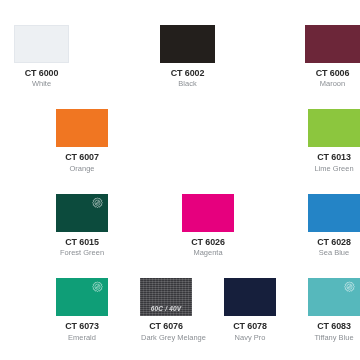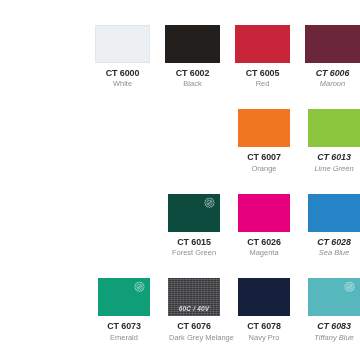--- a/index.html
+++ b/index.html
@@ -12,38 +12,38 @@
   }
   #chart{
     position:relative;
     width:360px;height:360px;
     box-sizing:border-box;
     padding:0;
     background:#ffffff;
   }
   .row{
     display:flex;
-    justify-content:flex-end;
+    justify-content:space-between;
   }
   .row-1{ padding-left:14px; padding-top:25px; }
-  .row-2{ padding-left:56px; padding-top:20px;margin-left:36px; }
+  .row-2{ padding-left:56px; padding-top:20px; }
   .row-3{ padding-left:56px; padding-top:20px; }
   .row-4{ padding-left:56px; padding-top:20px; }
 
   .cell{
     width:55px;
     margin-right:15px;
     text-align:center;
     box-sizing:border-box;
   }
   .row-2 .cell,.row-3 .cell,.row-4 .cell{
     width:52px;
     margin-right:18px;
   }
-  .cell:last-child{margin-right:0;font-style:italic;}
+  .cell:last-child{margin-right:0;}
 
   .swatch{
     position:relative;
     width:100%;
     height:38px;
     box-sizing:border-box;
     overflow:hidden;
   }
   .swatch.light{ border:1px solid #e3e7ec; }
 
@@ -114,25 +114,20 @@
         <div class="swatch light" style="background: rgb(237, 240, 243);"></div>
         <div class="code">CT 6000</div>
         <div class="name">White</div>
       </div>
       <div class="cell">
         <div class="swatch" style="background: rgb(35, 31, 28);"></div>
         <div class="code">CT 6002</div>
         <div class="name">Black</div>
       </div>
       <div class="cell">
-        <div class="swatch" style="background: rgb(200, 37, 58);"></div>
-        <div class="code">CT 6005</div>
-        <div class="name">Red</div>
-      </div>
-      <div class="cell">
         <div class="swatch" style="background: rgb(108, 38, 57);"></div>
         <div class="code">CT 6006</div>
         <div class="name">Maroon</div>
       </div>
     </div>
     <div class="row row-2">
       <div class="cell">
         <div class="swatch" style="background: rgb(240, 118, 34);"></div>
         <div class="code">CT 6007</div>
         <div class="name">Orange</div>

